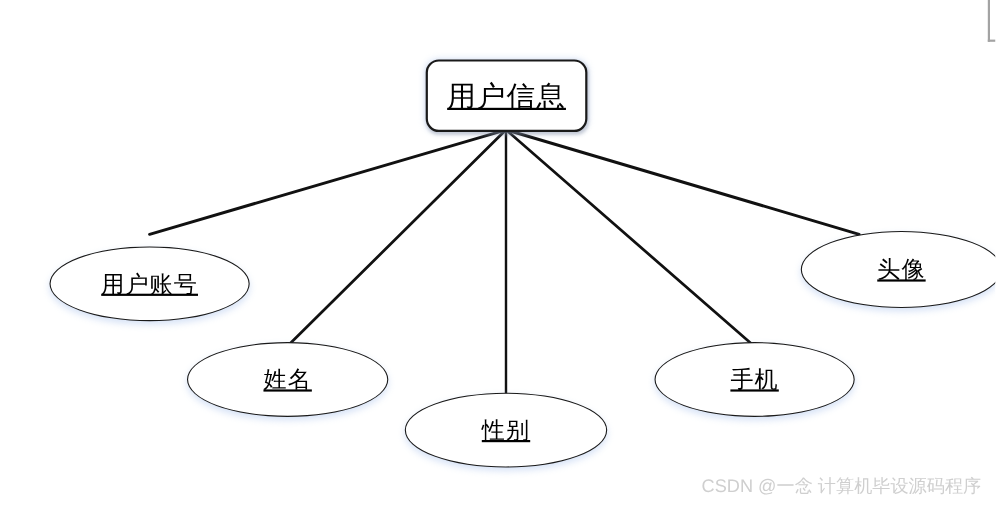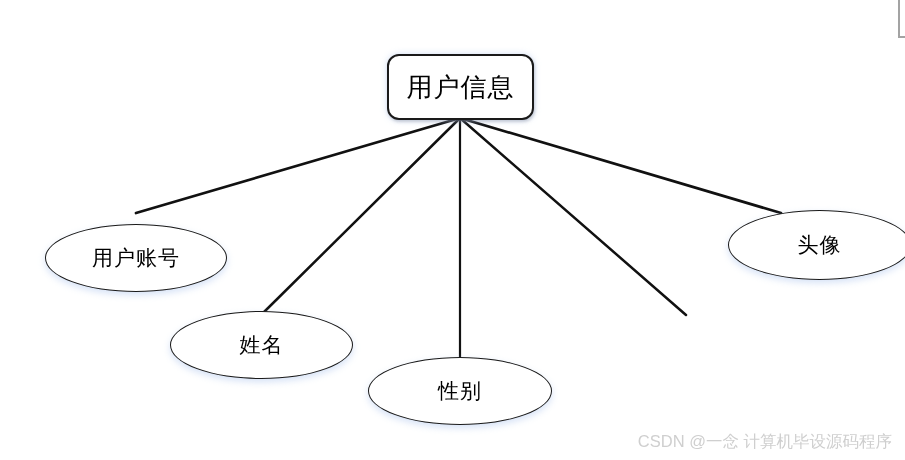--- a/index.html
+++ b/index.html
@@ -25,20 +25,21 @@
     stroke-linecap:round;
   }
   .node{
     position:absolute;
     box-sizing:border-box;
     background:#ffffff;
     display:flex;align-items:center;justify-content:center;
     color:#000000;
     letter-spacing:1px;
     box-shadow:0 3px 7px rgba(165,190,235,0.45);
+    text-decoration:underline;
   }
   .entity{
     left:387px;top:54px;width:147px;height:66px;
     border:2.5px solid var(--node-border);
     border-radius:12px;
     font-size:26px;
     box-shadow:1px 2px 3px rgba(120,130,150,0.35),0 0 7px rgba(165,190,235,0.45);
   }
   .attr{
     border:1.5px solid var(--node-border);
@@ -89,20 +90,23 @@
   </div>
 
   <div class="node attr attr-2">
     <span>性别</span>
   </div>
 
   <div class="node attr attr-1">
     <span>姓名</span>
   </div>
 
+  <div class="node attr attr-3">
+    <span>手机</span>
+  </div>
 
   <div class="node attr attr-4">
     <span>头像</span>
   </div>
 
   <div class="corner-mark"></div>
 
   <div class="watermark">CSDN @一念 计算机毕设源码程序</div>
 
 </div>

